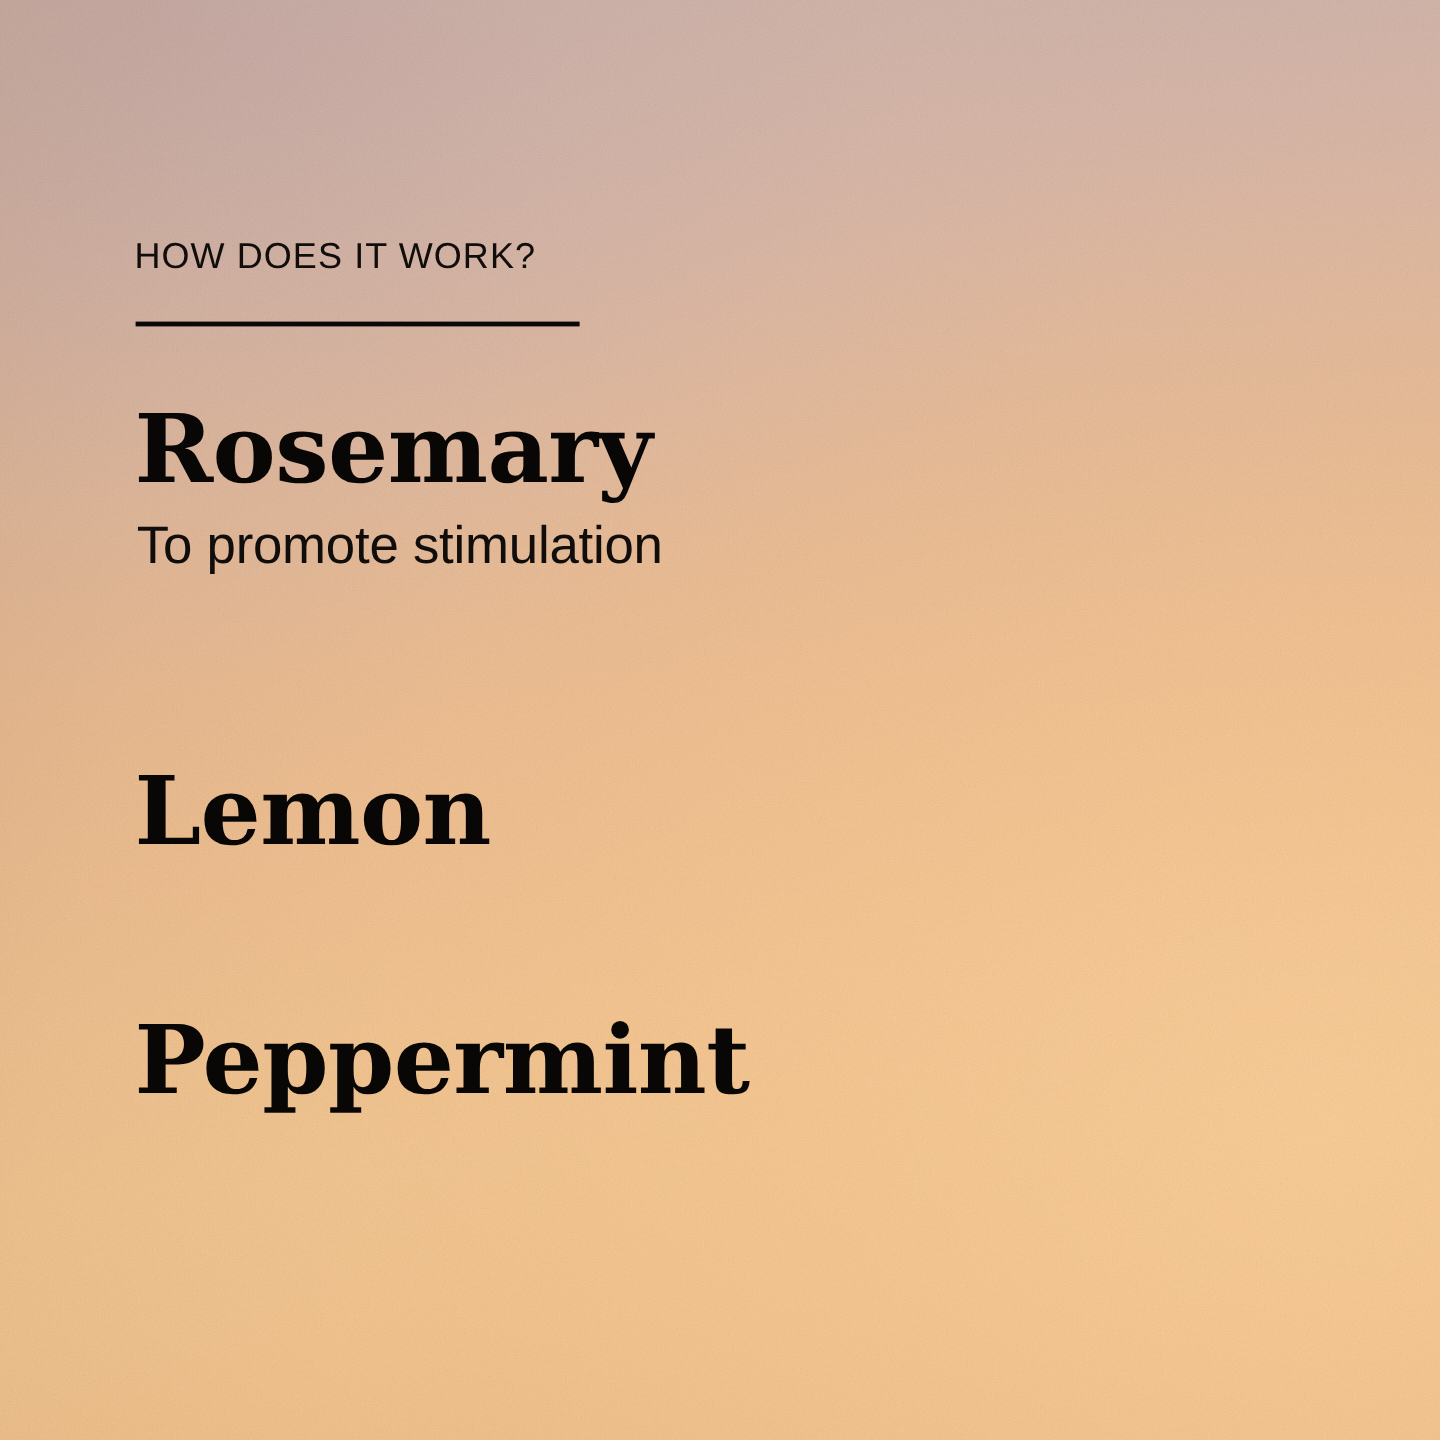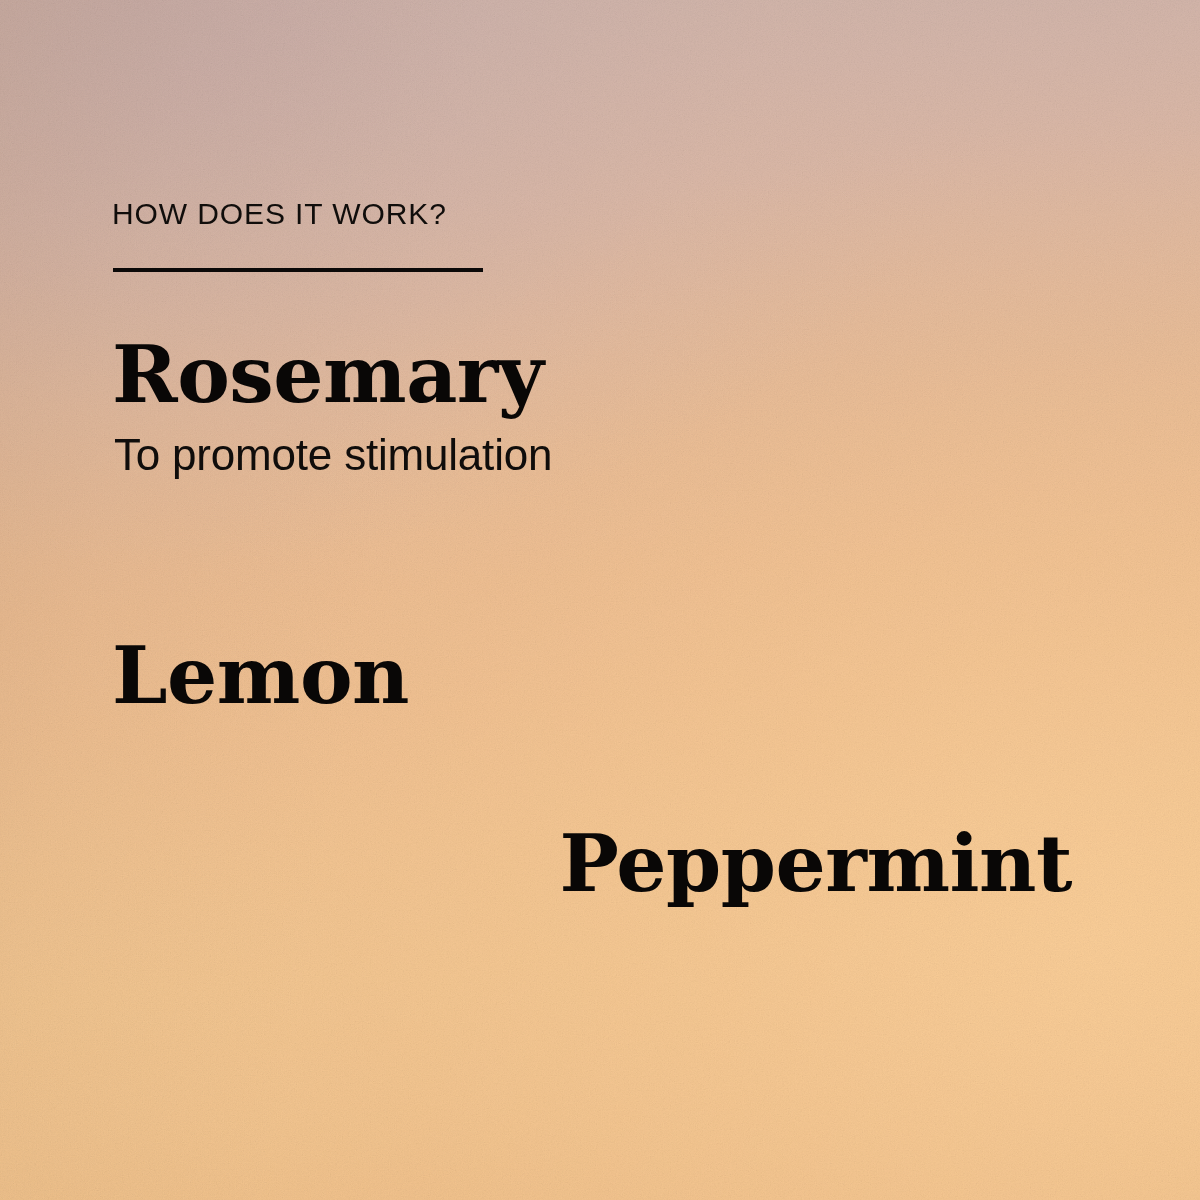--- a/index.html
+++ b/index.html
@@ -121,21 +121,21 @@
   }
 
   .block {
     position: absolute;
     left: 0;
     width: 960px;
   }
 
   .block-1 { top: 332px; }
   .block-2 { top: 612px; margin-top: 21px; }
-  .block-3 { top: 821px; text-align: right; }
+  .block-3 { top: 841px; }
 
   .ingredient-name {
     font-family: "DejaVu Serif", "Liberation Serif", serif;
     font-weight: 700;
     font-size: 79px;
     line-height: 86px;
     letter-spacing: -0.5px;
     color: #090706;
     margin: 0;
     white-space: nowrap;

